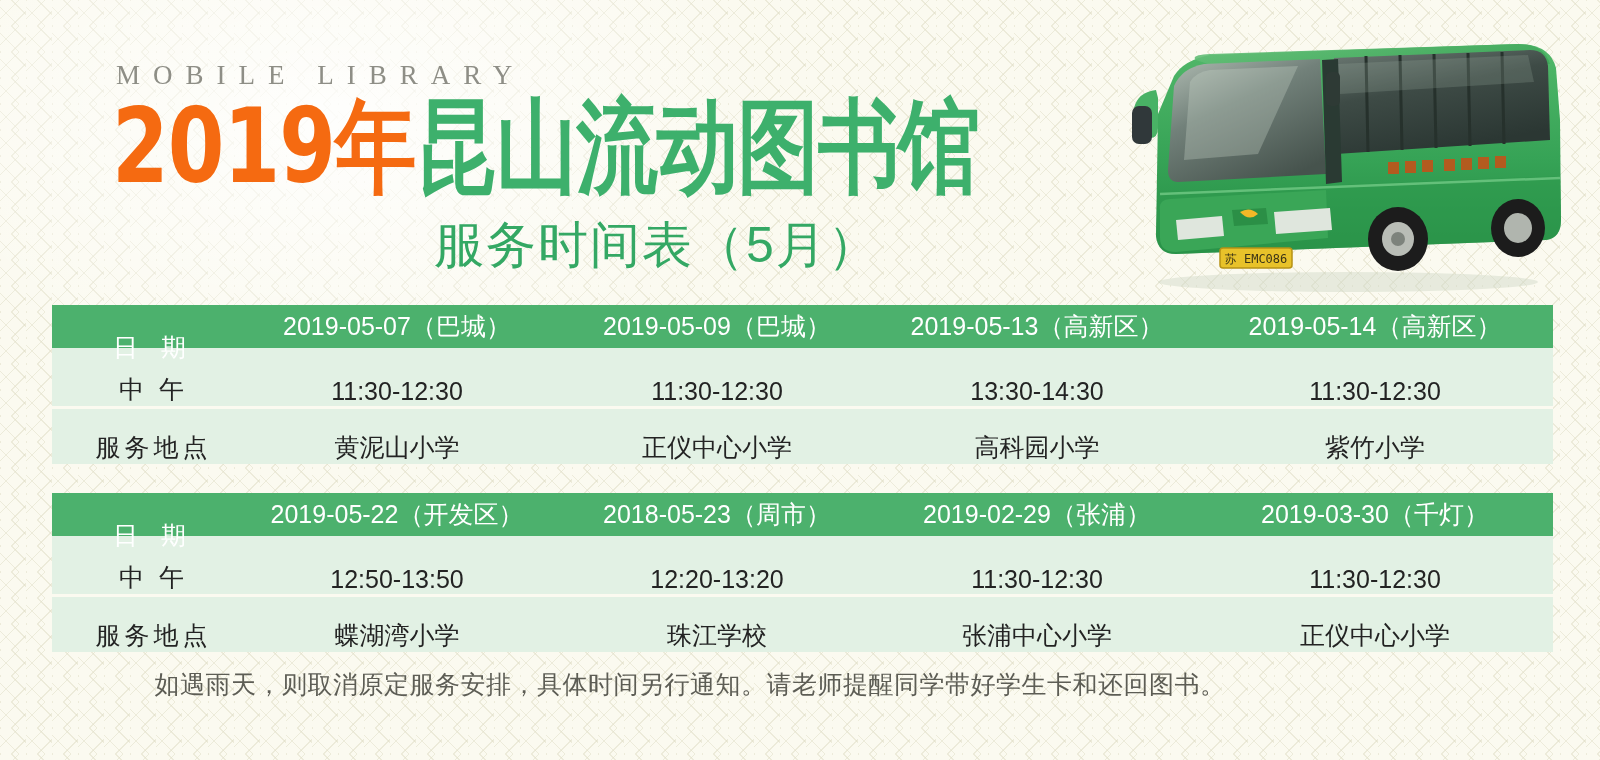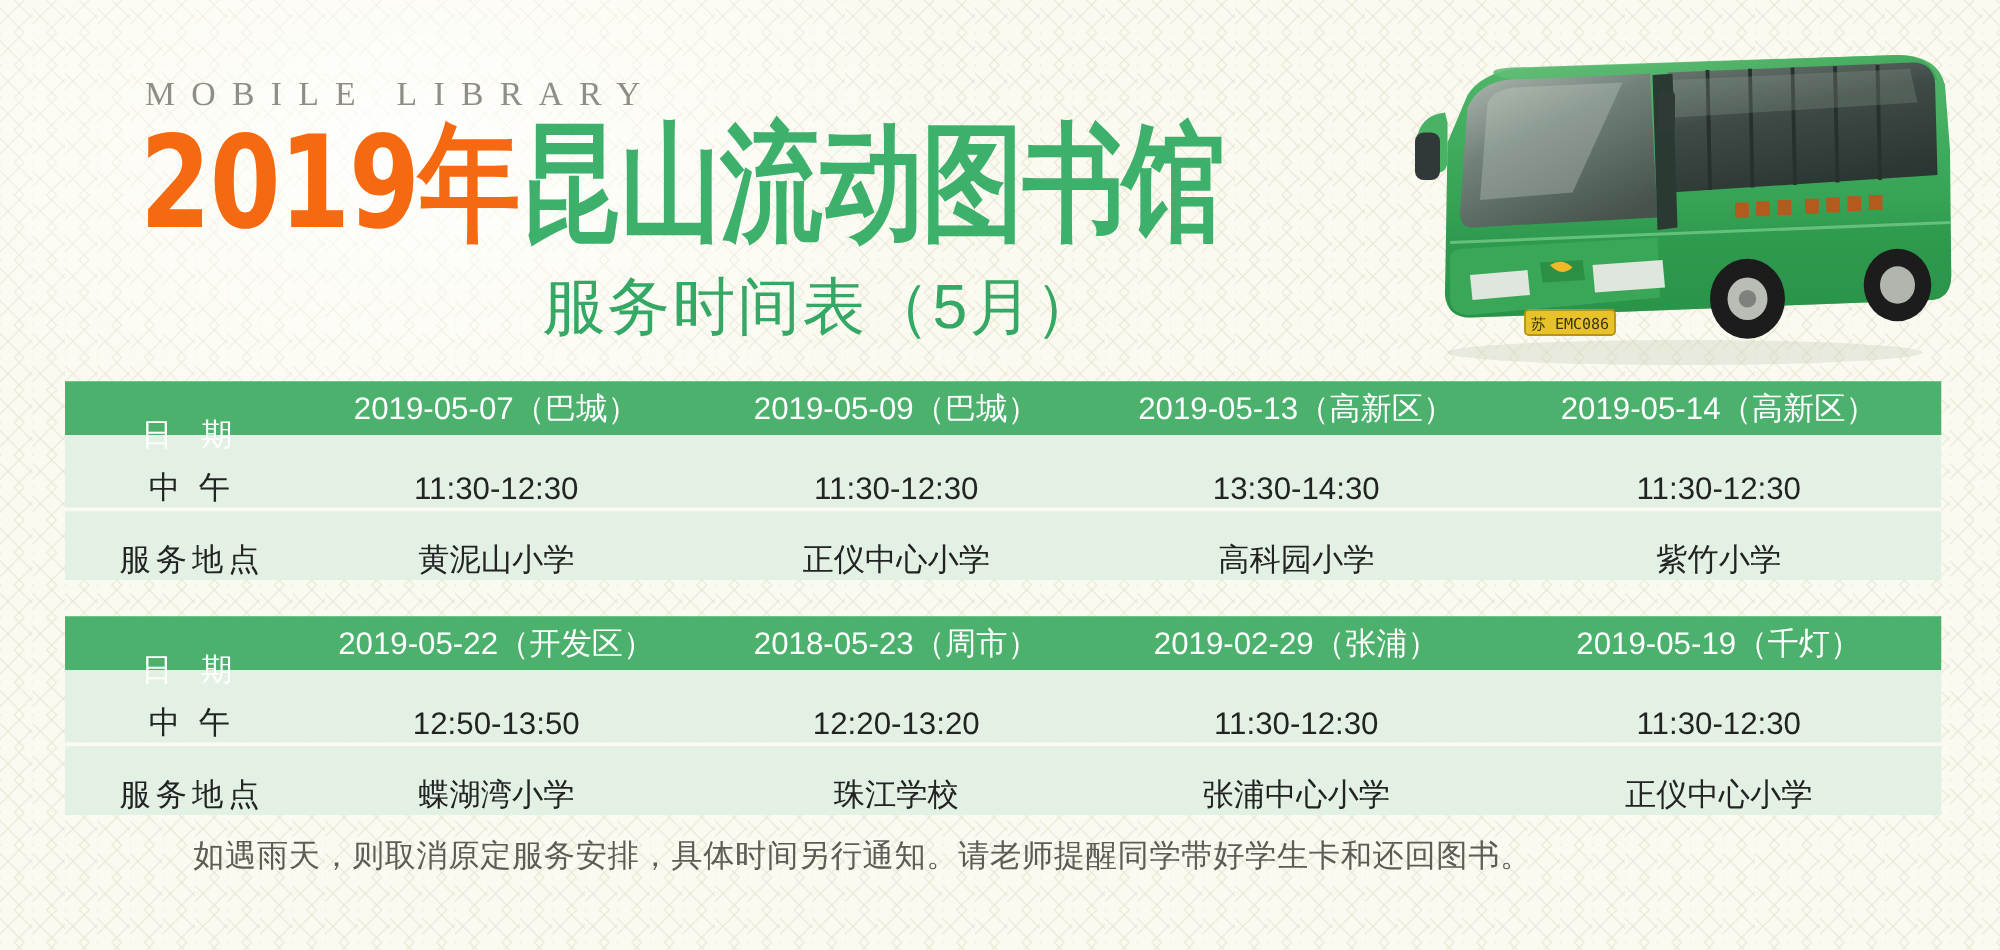--- a/index.html
+++ b/index.html
@@ -276,21 +276,21 @@
       <div class="cell c4">紫竹小学</div>
     </div>
   </div>
 
   <div class="table" id="table-2">
     <div class="row head">
       <div class="cell c0">日 期</div>
       <div class="cell c1">2019-05-22（开发区）</div>
       <div class="cell c2">2018-05-23（周市）</div>
       <div class="cell c3">2019-02-29（张浦）</div>
-      <div class="cell c4">2019-05-19（千灯）</div>
+      <div class="cell c4">2019-03-30（千灯）</div>
     </div>
     <div class="row body">
       <div class="cell c0">中 午</div>
       <div class="cell c1">12:50-13:50</div>
       <div class="cell c2">12:20-13:20</div>
       <div class="cell c3">11:30-12:30</div>
       <div class="cell c4">11:30-12:30</div>
     </div>
     <div class="row body second">
       <div class="cell c0">服务地点</div>

